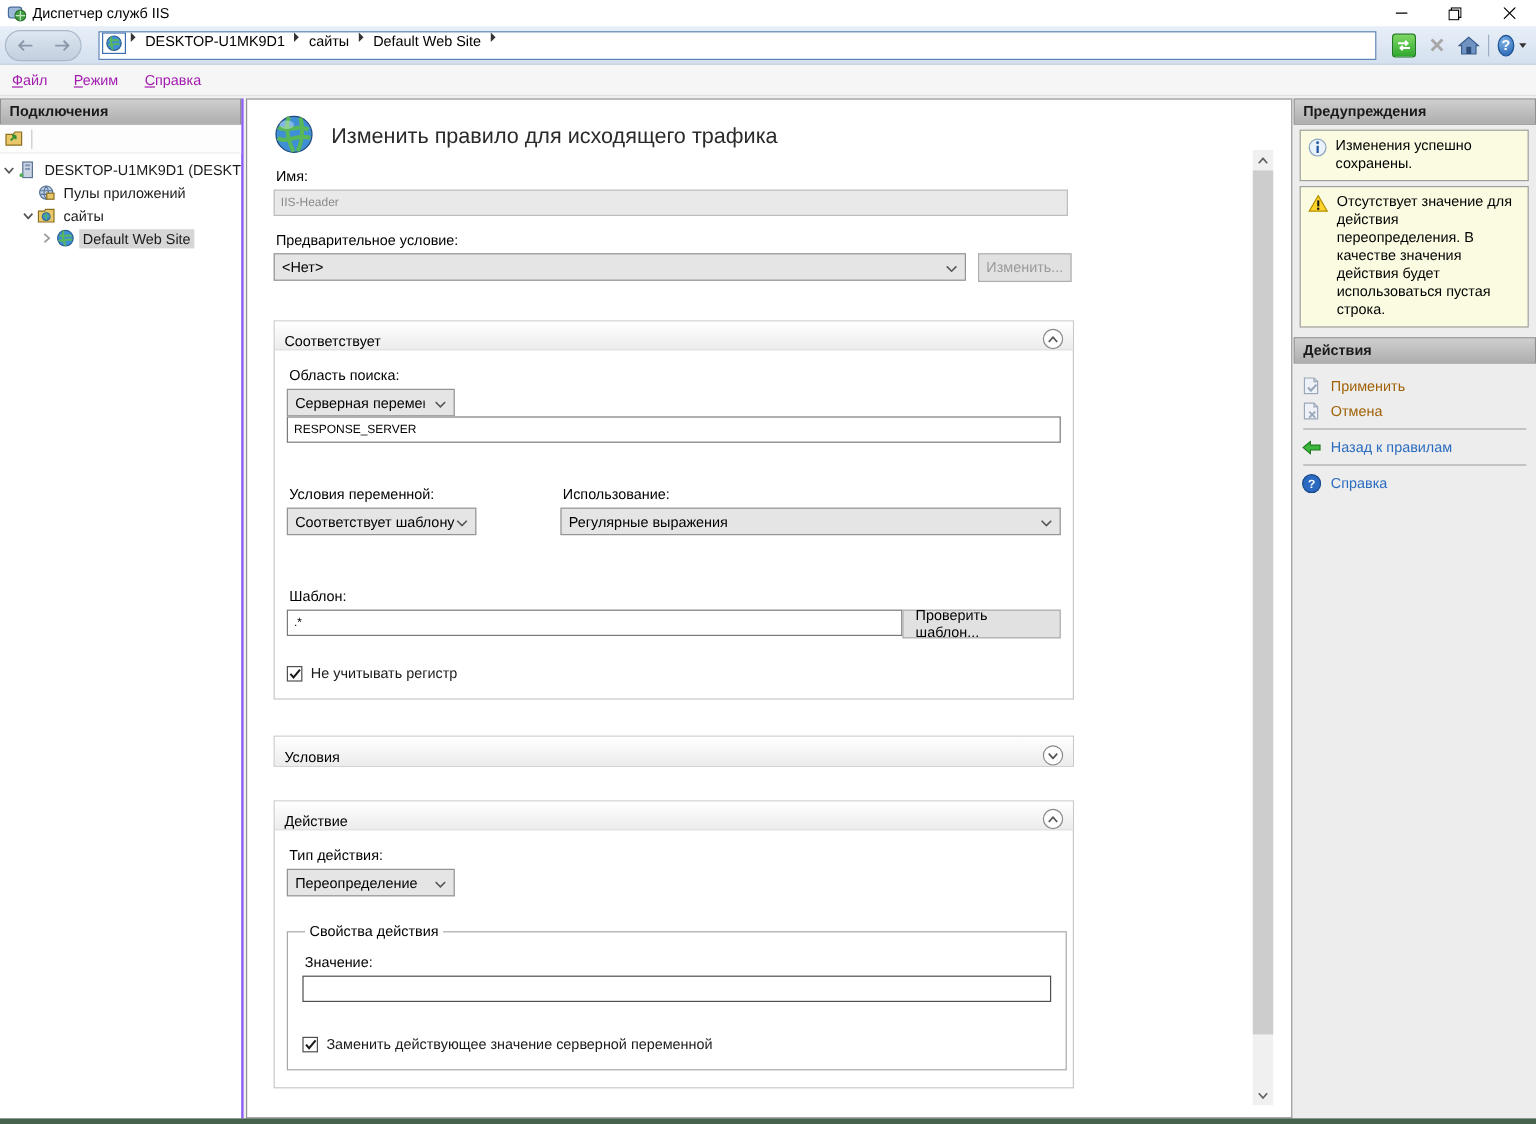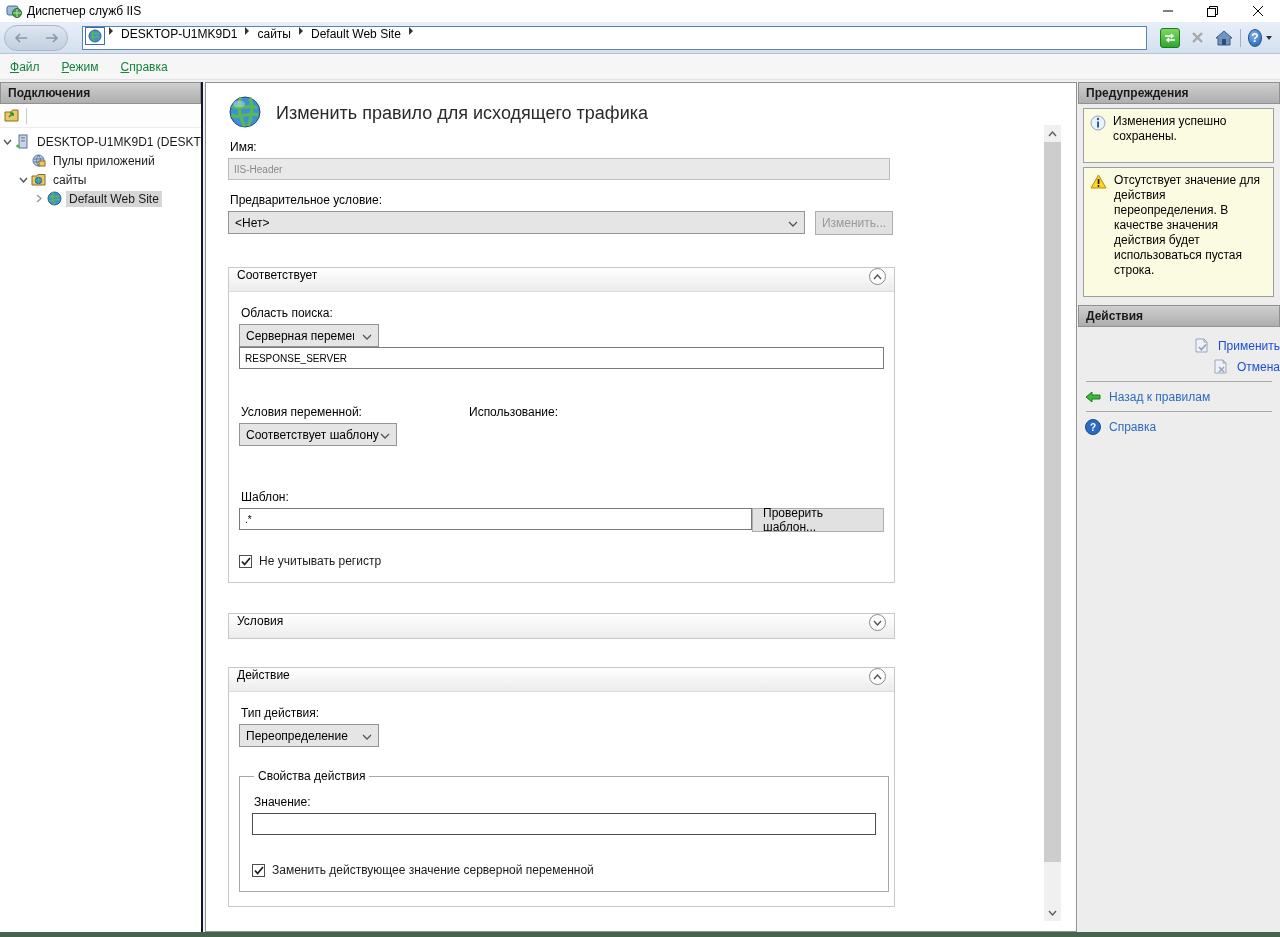--- a/index.html
+++ b/index.html
@@ -44,49 +44,49 @@
   .help-circle { width:18px; height:18px; border-radius:50%;
     background:radial-gradient(circle at 35% 30%, #7fb2e8, #1d5fae); color:#fff;
     display:flex; align-items:center; justify-content:center; font-weight:bold; font-size:12px;
     border:1px solid #174e8f; }
   .caret-down { width:0; height:0; border-top:4px solid #333; border-left:3.5px solid transparent;
     border-right:3.5px solid transparent; margin-left:4px; }
 
   
   .menubar { position:absolute; top:54px; left:0; right:0; height:26px; background:#f6f6f6;
     border-bottom:1px solid #e2e2e2; display:flex; align-items:center; padding-left:10px; }
-  .menu-item { margin-right:22px; color:#15803d; display:inline-block; }
+  .menu-item { margin-right:22px; color:#a21caf; display:inline-block; }
   .menu-item::first-letter { text-decoration:underline; }
 
   
   .panel-header { height:22px; background:linear-gradient(#cfcfcf,#aeaeae);
     border:1px solid #919191; display:flex; align-items:center; padding-left:7px;
     font-weight:bold; color:#1a1a1a; }
 
   .left-panel { position:absolute; top:82px; left:0; width:203px; bottom:5px;
-    background:#fff; border-right:2px solid #0f172a; }
+    background:#fff; border-right:2px solid #8b5cf6; }
   .left-toolbar { height:24px; background:#fdfdfd; border-bottom:1px solid #ededed;
     display:flex; align-items:center; padding-left:4px; }
   .lt-sep { width:1px; height:16px; background:#c9c9c9; margin-left:6px; }
   .tree { padding-top:4px; }
   .tree-row { height:19px; display:flex; align-items:center; white-space:nowrap; overflow:hidden; }
   .tw { width:14px; display:flex; justify-content:center; flex:none; }
   .ticon { width:16px; height:16px; flex:none; margin-right:4px; display:flex;
     align-items:center; justify-content:center; }
   .tree-label { padding:1px 3px; }
   .tree-label.selected { background:#d6d6d6; }
 
   .right-panel { position:absolute; top:82px; left:1078px; right:0; bottom:5px; background:#ededed; }
   .alert-box { background:#fbfbe1; border:1px solid #9e9e9e; margin:4px 6px 0 5px;
-    padding:5px 6px 18px 6px; display:flex; line-height:15px; color:#000; }
+    padding:5px 6px 6px 6px; display:flex; line-height:15px; color:#000; }
   .alert-box .aicon { flex:none; margin-right:7px; margin-top:1px; }
   .actions-header { margin-top:8px; }
   .action-item { display:flex; align-items:center; height:21px; padding-left:7px; }
   .action-item .aicn { width:16px; margin-right:8px; display:flex; justify-content:center; }
-  .action-item.disabled { color:#1d4ed8;justify-content:flex-end; }
+  .action-item.disabled { color:#a16207; }
   .action-item.link { color:#2b6cbf; }
   .action-sep { height:1px; background:#a9a9a9; margin:4px 8px 4px 8px; }
 
   
   .content { position:absolute; top:82px; left:205px; width:872px; bottom:5px;
     background:#fff; border:1px solid #919191; padding:12px 0 0 22px; overflow:hidden; }
   .page-head { display:flex; align-items:center; margin-bottom:8px; }
   .page-head .gicon { margin-right:14px; }
   .page-title { font-size:18px; color:#2a2a2a; }
   .field-label { margin:10px 0 4px 2px; color:#000; }
@@ -96,21 +96,21 @@
   .combo { height:23px; background:#e5e5e5; border:1px solid #949494; display:flex;
     align-items:center; padding-left:6px; color:#000; position:relative; }
   .combo .cchev { margin-left:auto; margin-right:6px; }
   .btn { height:24px; background:#e1e1e1; border:1px solid #adadad; display:flex;
     align-items:center; justify-content:center; padding:0 10px; color:#000;
     font-family:"Liberation Sans",sans-serif; font-size:12px; }
   .btn.disabled { color:#9a9a9a; }
 
   .section { width:667px; border:1px solid #c8c8c8; margin-top:18px; }
   .sec-head { height:24px; background:linear-gradient(#ffffff,#ececec);
-    border-bottom:1px solid #dcdcdc; display:flex; align-items:flex-start; padding:0 8px; color:#000; }
+    border-bottom:1px solid #dcdcdc; display:flex; align-items:flex-end; padding:0 8px; color:#000; }
   .sec-head.noline { border-bottom:none; }
   .chev-btn { margin-left:auto; width:17px; height:17px; border:1px solid #8a8a8a; border-radius:50%;
     background:#fdfdfd; display:flex; align-items:center; justify-content:center; }
   .sec-body { padding:4px 10px 14px 10px; }
   .sec-body .txt { width:100%; }
 
   .row2 { display:flex; margin-top:26px; }
   .checkbox-row { display:flex; align-items:center; margin-top:22px; }
   .cbox { width:13px; height:13px; border:1px solid #4f4f4f; background:#fff; flex:none;
     display:flex; align-items:center; justify-content:center; margin-right:7px; }
@@ -350,20 +350,28 @@
             <span>Соответствует шаблону</span>
             <span class="cchev">
               <svg width="10" height="6" viewBox="0 0 10 6" fill="none" stroke="#555" stroke-width="1.3">
                   <path d="M1 1l4 4 4-4"></path>
                 </svg>
             </span>
           </div>
         </div>
         <div style="flex:1;">
           <div class="field-label">Использование:</div>
+          <div class="combo">
+            <span>Регулярные выражения</span>
+            <span class="cchev">
+              <svg width="10" height="6" viewBox="0 0 10 6" fill="none" stroke="#555" stroke-width="1.3">
+                  <path d="M1 1l4 4 4-4"></path>
+                </svg>
+            </span>
+          </div>
         </div>
       </div>
 
       <div class="field-label" style="margin-top:44px;">Шаблон:</div>
       <div style="display:flex; align-items:flex-start;">
         <input class="txt" style="flex: 1 1 0%;" value=".*">
         <div class="btn" style="margin-left:0; width:132px; flex:none;">
           <span>Проверить шаблон...</span>
         </div>
       </div>

